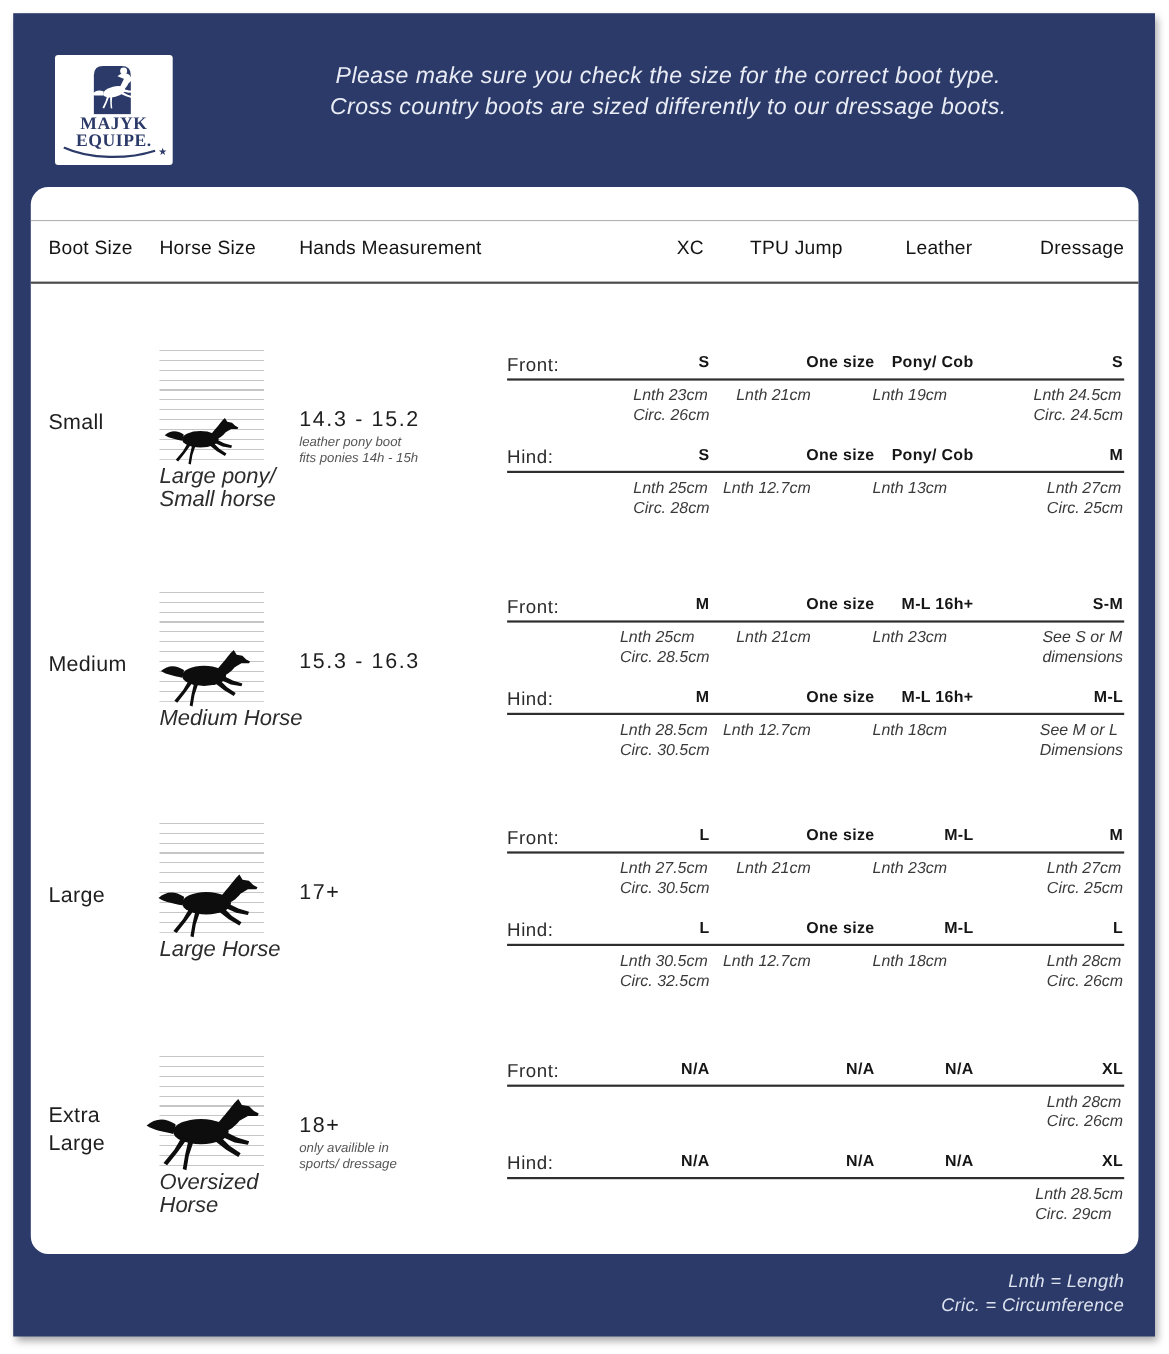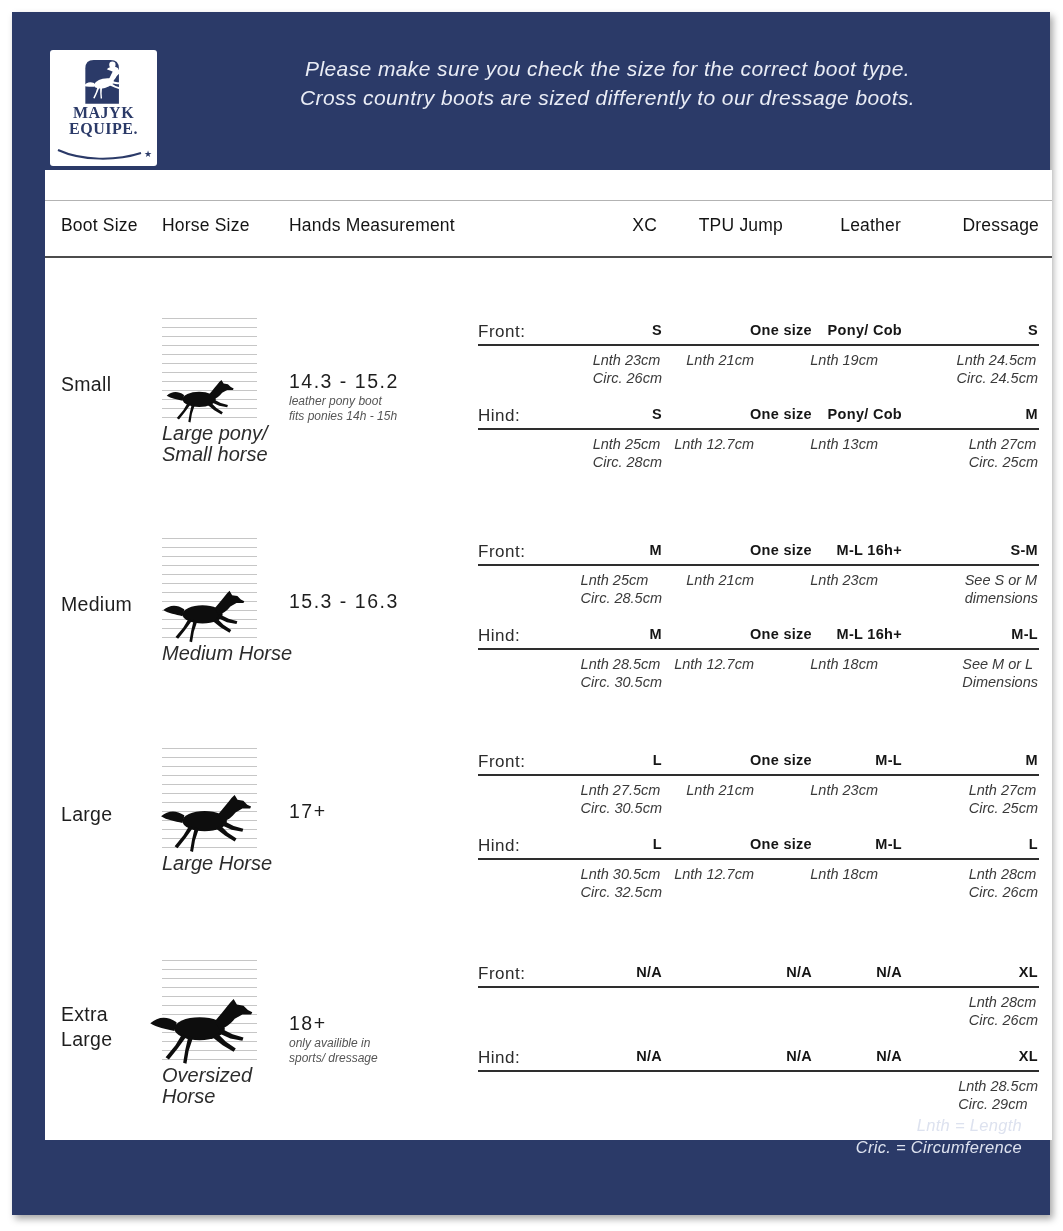--- a/index.html
+++ b/index.html
@@ -1,31 +1,31 @@
 <!DOCTYPE html>
 <html><head>
 <meta charset="utf-8">
 <style>
   html,body{margin:0;padding:0;background:#fafafa;}
   #stage{position:relative;width:1063px;height:1231px;background:#ffffff;overflow:hidden;
          font-family:"Liberation Sans",sans-serif;}
   .card{position:absolute;left:12px;top:12px;width:1038px;height:1203px;background:#2b3a68;
         box-shadow:3px 4px 7px rgba(0,0,0,0.35);}
   
-  .logo{position:absolute;left:38px;top:38px;width:107px;height:116px;background:#ffffff;
+  .logo{position:absolute;left:38px;top:38px;width:107px;height:100px;background:#ffffff;
         border-radius:3px;text-align:center;}
   .logo-emblem{margin:7px auto 1px;width:56px;height:47px;}
   .logo-word{font-family:"Liberation Serif",serif;font-weight:700;color:#2b3a68;
              font-size:16px;line-height:16px;letter-spacing:0.5px;}
   .logo-swoosh{position:absolute;left:6px;bottom:5px;}
   .logo-star{position:absolute;right:5px;bottom:7px;font-size:9px;color:#2b3a68;}
   .head-msg{position:absolute;left:175px;right:22px;top:42px;text-align:center;
             font-style:italic;font-size:21px;line-height:29px;color:#e9ecf5;letter-spacing:0.4px;}
   
-  .content{position:absolute;left:33px;top:158px;width:1007px;height:970px;background:#ffffff;}
+  .content{position:absolute;left:16px;top:158px;width:1007px;height:970px;background:#ffffff;border-radius:16px;}
   .topline{position:absolute;left:0;right:0;top:30px;border-top:1px solid #b3b3b3;}
   .headline{position:absolute;left:0;right:0;top:86px;border-top:2px solid #4c4c4c;}
   .colhead{position:absolute;top:45px;font-size:17.5px;color:#141414;letter-spacing:0.2px;white-space:nowrap;}
   .ch-boot{left:16px;} .ch-horse{left:117px;} .ch-hands{left:244px;}
   .ch-xc{right:395px;} .ch-tpu{right:269px;} .ch-lth{right:151px;} .ch-drs{right:13px;}
   
   .size-block{position:absolute;left:0;width:100%;height:220px;}
   .size-label{position:absolute;left:16px;top:72px;font-size:19.5px;color:#1e1e1e;
               white-space:pre-line;line-height:25px;letter-spacing:0.3px;}
   .horse-box{position:absolute;left:117px;top:18px;width:95px;height:100px;
@@ -43,21 +43,21 @@
   .rule{position:absolute;left:433px;right:13px;border-top:2px solid #2e2e2e;height:0;}
   .rl1{top:44px;} .rl2{top:128px;}
   .val{position:absolute;font-weight:700;font-size:14.5px;color:#161616;letter-spacing:0.3px;white-space:nowrap;text-align:right;}
   .v-xc{right:390px;} .v-tpu{right:240px;} .v-lth{right:150px;} .v-drs{right:14px;}
   .detail{position:absolute;font-style:italic;font-size:14.5px;color:#3a3a3a;text-align:left;
           white-space:pre-line;line-height:18px;}
   .d1{top:51px;} .d2{top:135px;}
   .d-xc{right:390px;} .d-tpu{right:298px;} .d-lth{right:174px;} .d-drs{right:14px;}
   .xl-label{top:60px;}
   
-  .footer{position:absolute;left:16px;right:15px;top:1088px;height:75px;}
+  .footer{position:absolute;left:16px;right:15px;top:1128px;height:75px;}
   .legend{position:absolute;right:13px;top:14px;text-align:right;font-style:italic;
           font-size:16.5px;line-height:22px;color:#dde2ef;letter-spacing:0.3px;}
   svg{display:block;}
 </style>
 </head>
 <body>
 
 <svg width="0" height="0" style="position:absolute">
   <defs>
     <symbol id="horse" viewBox="0 0 100 62" preserveAspectRatio="xMidYMid meet">

